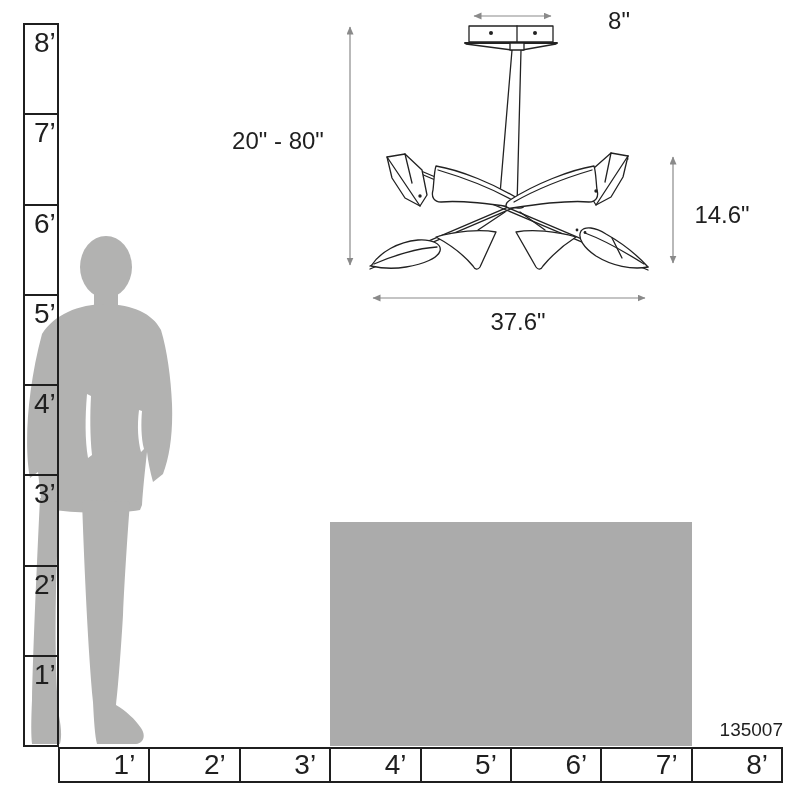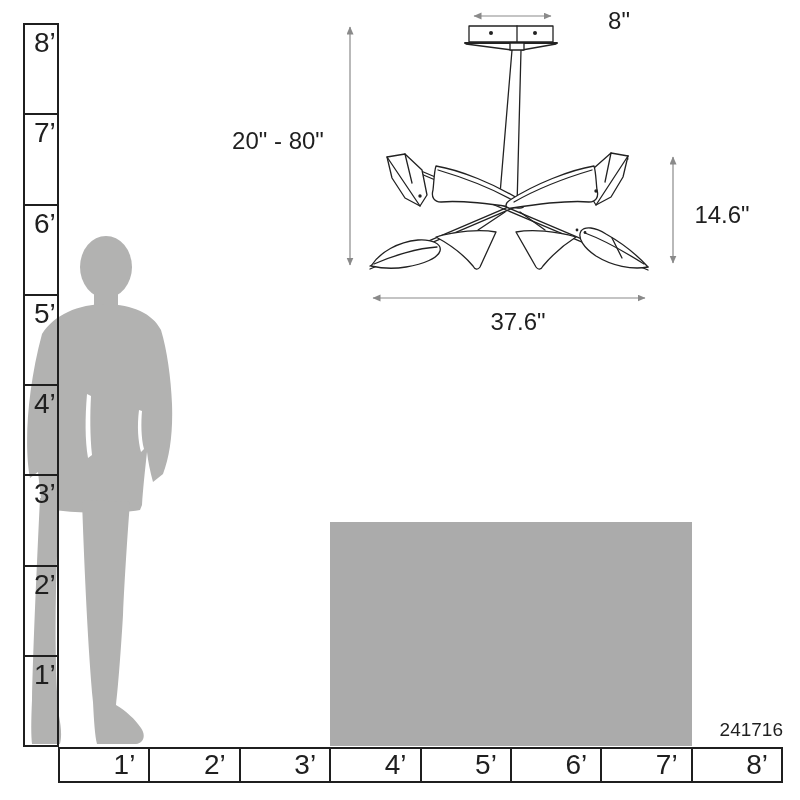--- a/index.html
+++ b/index.html
@@ -218,15 +218,15 @@
     <div class="h-cell">
         <span>8’</span>
       </div>
   </div>
 
   <div class="dim-label" style="left:619px;top:21px;">8"</div>
   <div class="dim-label" style="left:278px;top:141px;">20" - 80"</div>
   <div class="dim-label" style="left:722px;top:215px;">14.6"</div>
   <div class="dim-label" style="left:518px;top:322px;">37.6"</div>
 
-  <div class="product-number">241716</div>
+  <div class="product-number">135007</div>
 
 </div>
 
 </body></html>

